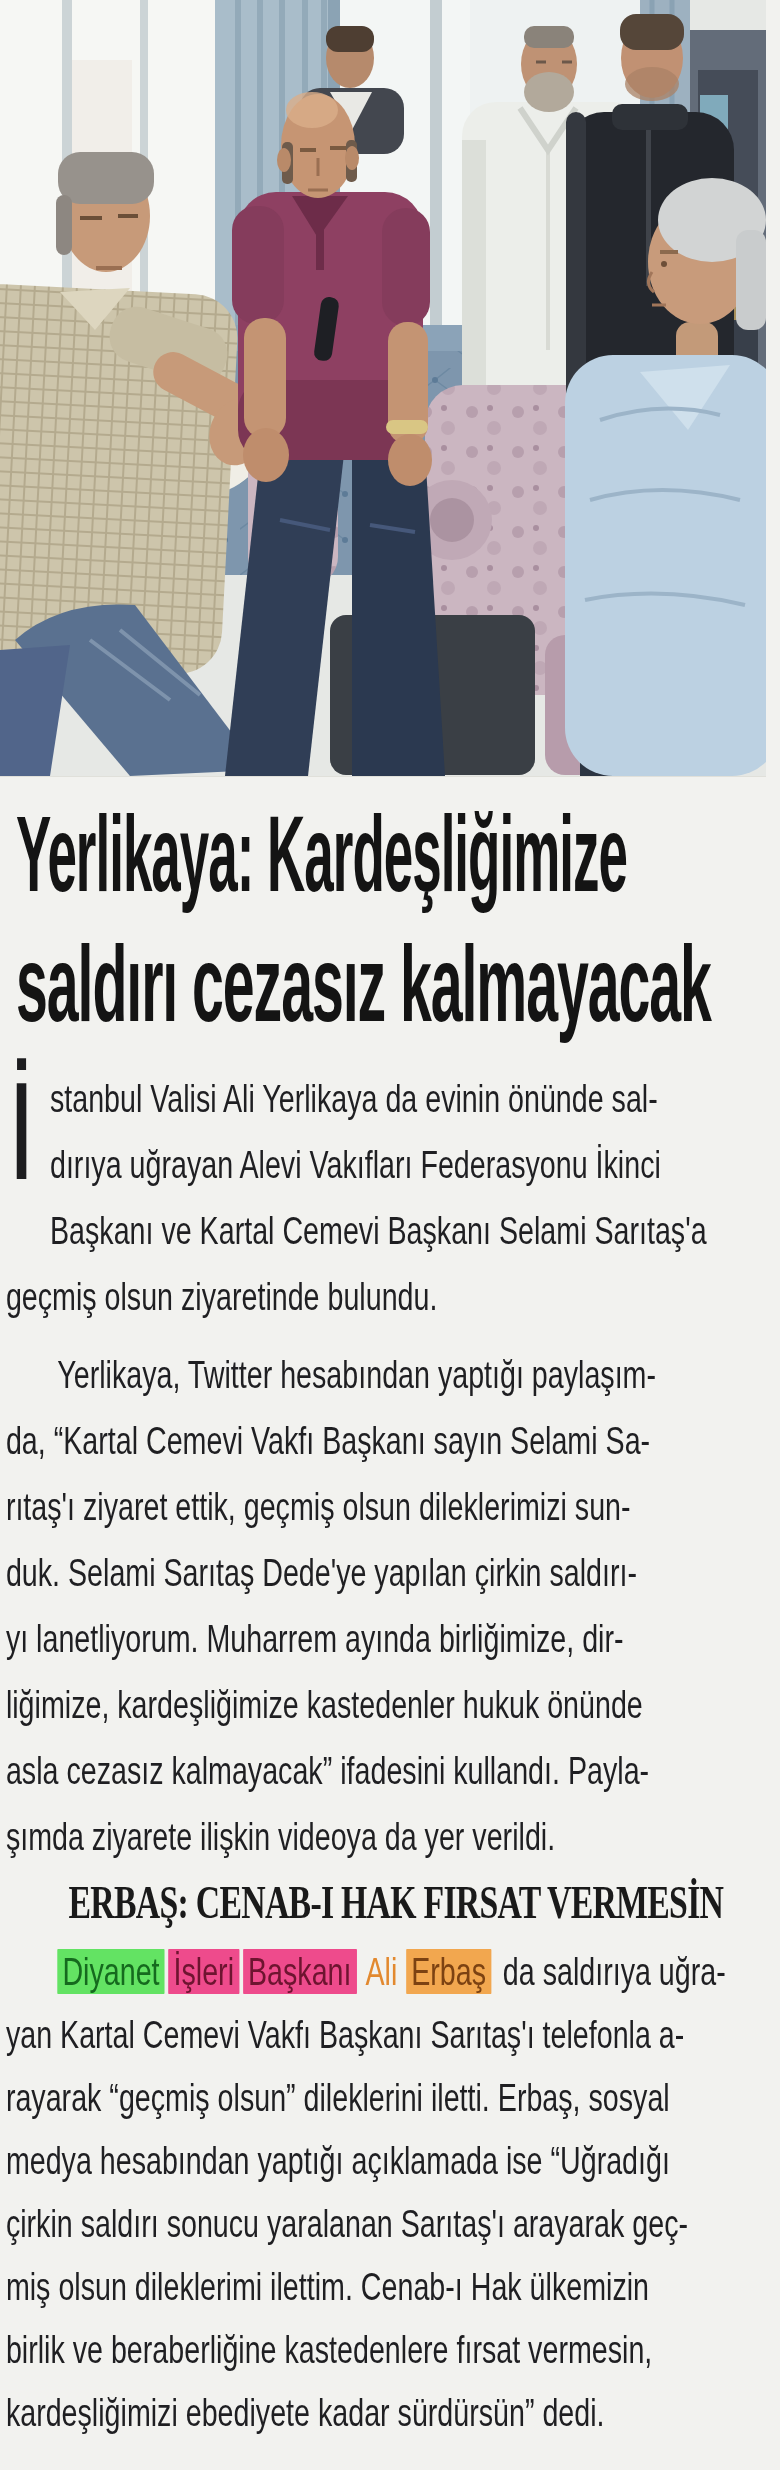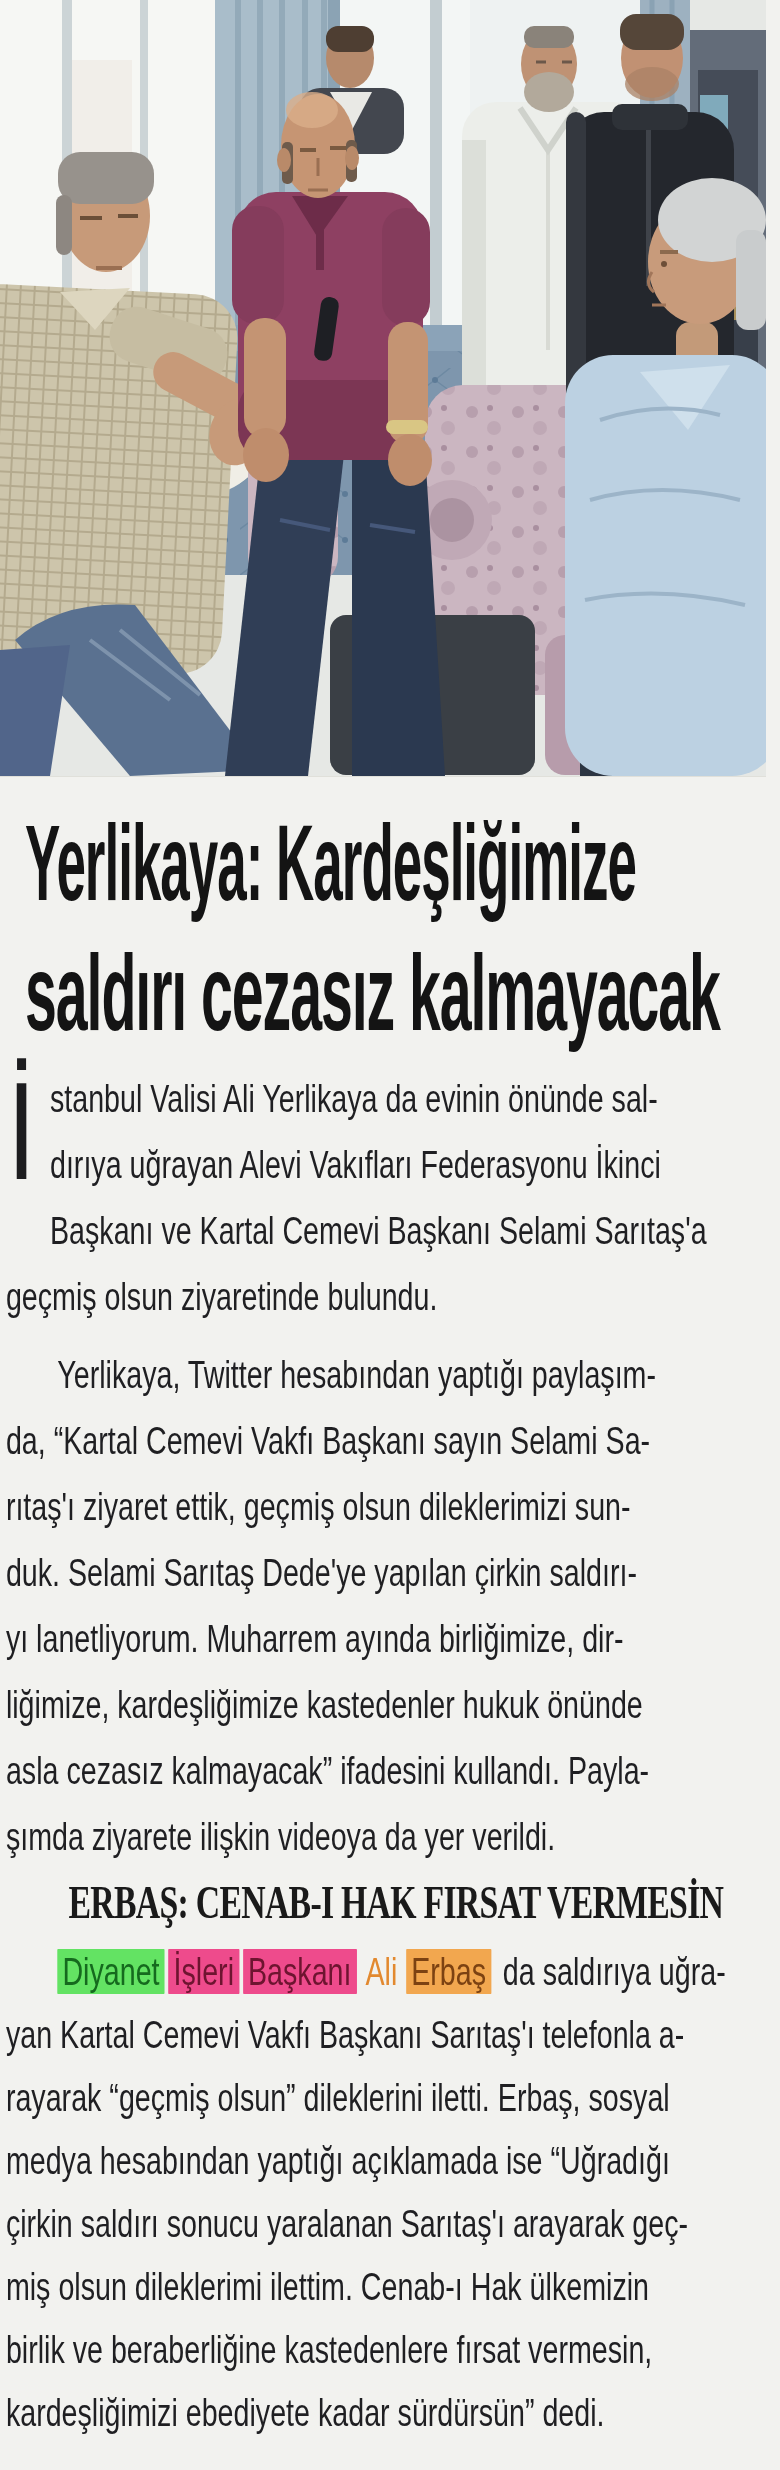--- a/index.html
+++ b/index.html
@@ -8,21 +8,21 @@
     background:#f2f2ef;
     font-family:"Liberation Sans",sans-serif;
   }
   
   .photo{
     position:absolute;top:0;left:0;width:766px;height:776px;margin:0;
     border-bottom:1px solid #e0e0da;background:#e6e8e5;
   }
   .photo svg{display:block;width:100%;height:100%;}
   
-  .headline{position:absolute;top:788px;left:0;width:672px;margin:17px;font-weight:bold;text-align:right;}
+  .headline{position:absolute;top:788px;left:0;width:672px;margin:8px;font-weight:bold;text-align:right;}
   .h-line{
     font:bold 108px/116px "Liberation Sans",sans-serif;
     letter-spacing:-2px;white-space:nowrap;color:#141414;
     transform-origin:0 0;margin-left:8px;
   }
   .h-line1{transform:scaleX(.49);}
   .h-line2{transform:scaleX(.53);margin-top:14px;}
   
   .copy{
     position:absolute;top:1066px;left:0;width:1062px;

